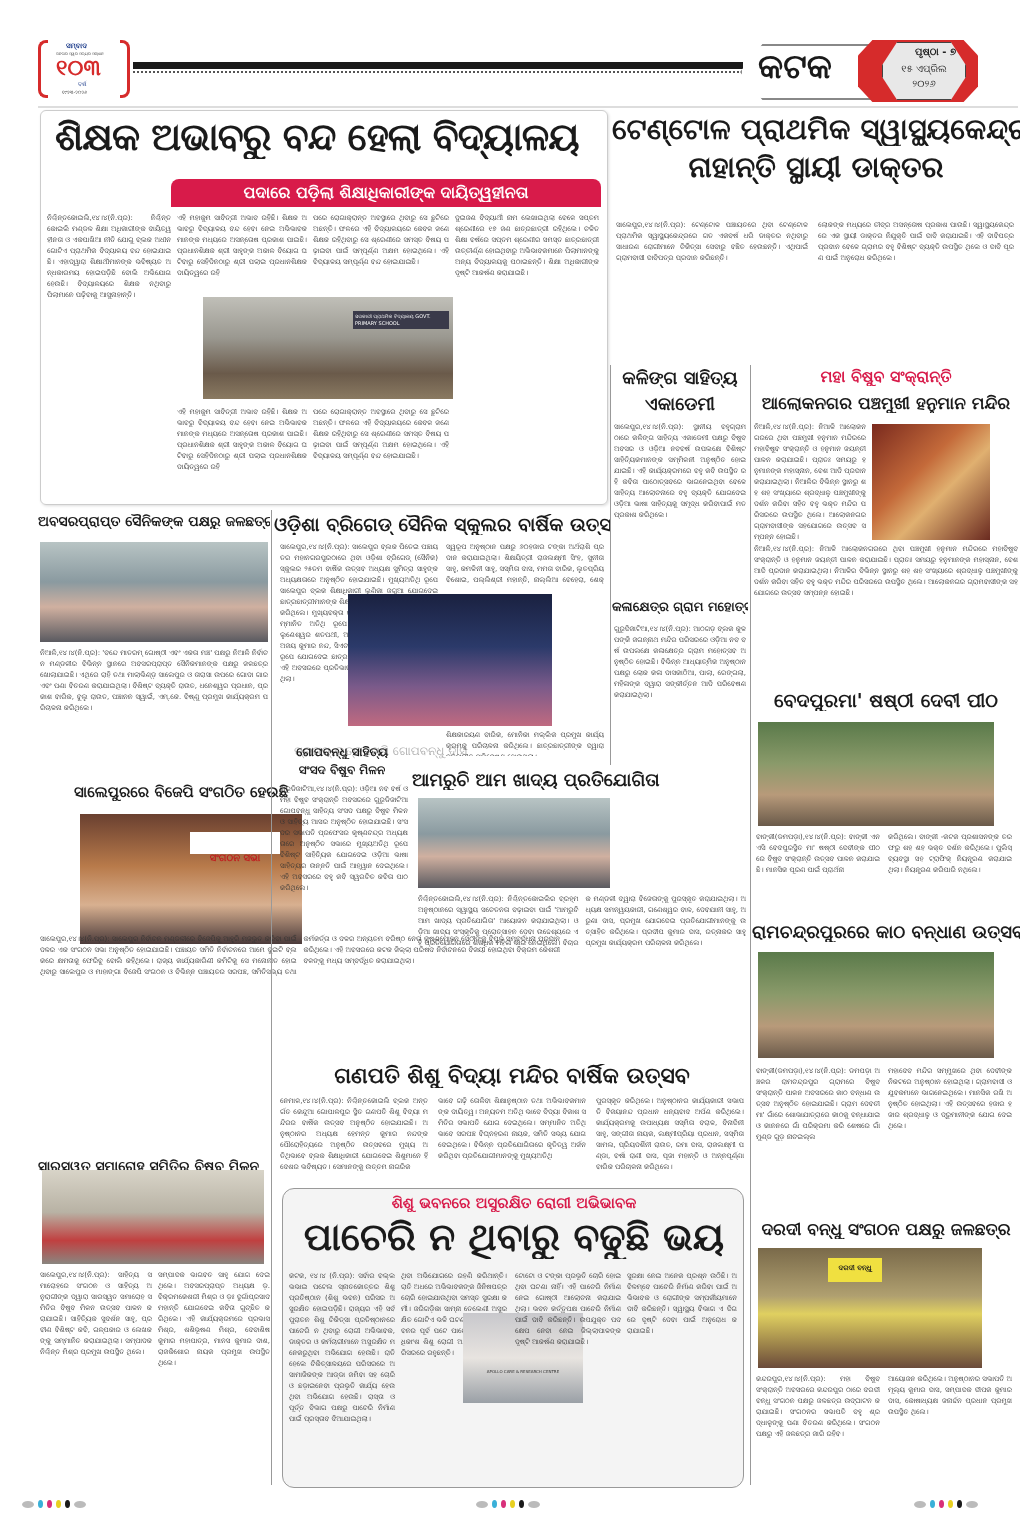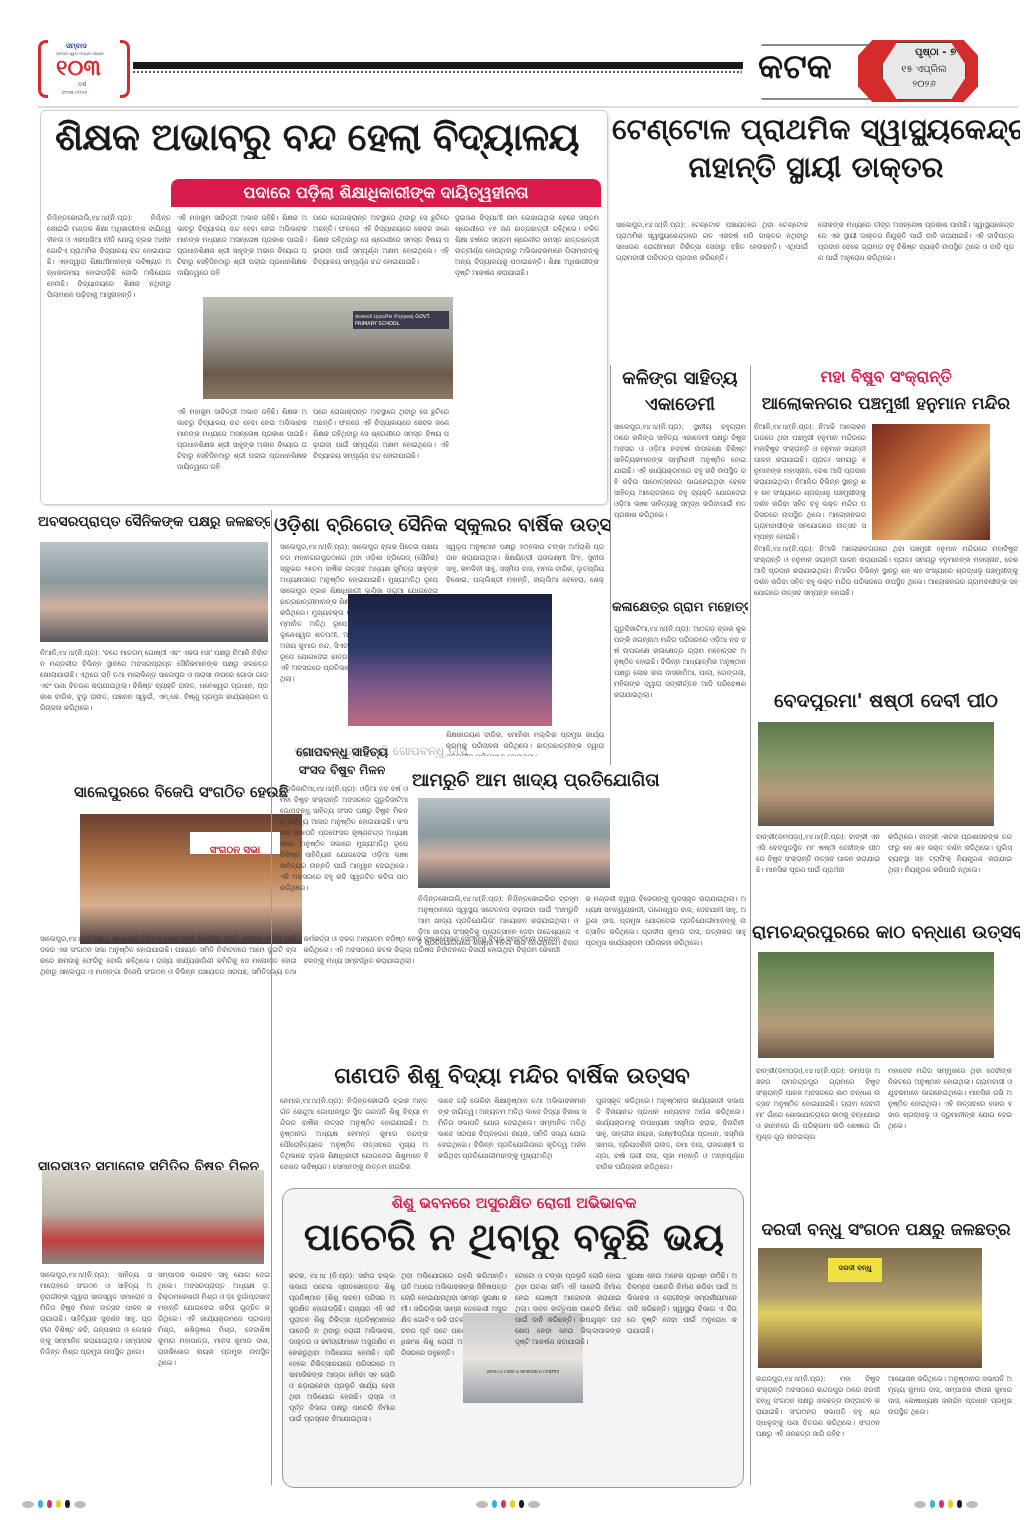--- a/index.html
+++ b/index.html
@@ -121,21 +121,21 @@
   <div class="abs body-text" style="left:6px;top:34px;width:158px;height:200px;">ସାଲେପୁର,୧୪।୪(ନି.ପ୍ର): ସାଲେପୁର ବ୍ଲକ ପିତେଇ ପଞ୍ଚାୟତର ମହାନଗରପୁରଠାରେ ଥିବା ଓଡ଼ିଶା ବ୍ରିଗେଡ୍ (ସୈନିକ) ସ୍କୁଲର ୨୫ତମ ବାର୍ଷିକ ଉତ୍ସବ ଅଧ୍ୟକ୍ଷ ସୁମିତ୍ରା ସାହୁଙ୍କ ଅଧ୍ୟକ୍ଷତାରେ ଅନୁଷ୍ଠିତ ହୋଇଯାଇଛି। ମୁଖ୍ୟଅତିଥି ରୂପେ ସାଲେପୁର ବ୍ଲକ ଶିକ୍ଷାଧିକାରୀ ଲୁଣିକା ଜଗୁଆ ଯୋଗଦେଇ ଛାତ୍ରଛାତ୍ରୀମାନଙ୍କ ଶିକ୍ଷା ପ୍ରତି ଥିବା ଆଗ୍ରହକୁ ପ୍ରଶଂସା କରିଥିଲେ। ମୁଖ୍ୟବକ୍ତା ରୂପେ ସରୋଜ କୁମାର ବେହେରା, ସମ୍ମାନିତ ଅତିଥି ରୂପେ ପୂର୍ବତନ ଜିଲ୍ଲା ଶିକ୍ଷାଧିକାରୀ ଲୁଣେଶ୍ୱର ଶତପଥୀ, ଅବସରପ୍ରାପ୍ତ ବ୍ୟାଙ୍କ ଅଫିସର ଅଜୟ କୁମାର ନନ୍ଦ, ସିଏଚସିସି ନମିତା ପରିଡ଼ା ପ୍ରମୁଖ ଅତିଥି ରୂପେ ଯୋଗଦେଇ ଛାତ୍ରଛାତ୍ରୀଙ୍କୁ ଉତ୍ସାହିତ କରିଥିଲେ। ଏହି ଅବସରରେ ପ୍ରତିଭାଙ୍କ ପୁରସ୍କାର ପ୍ରଦାନ କରାଯାଇଥିଲା।</div>
   <div class="abs body-text" style="left:172px;top:34px;width:158px;height:44px;">ସ୍ୱରୂପ ଅନୁଷ୍ଠାନ ପକ୍ଷରୁ ୬୦ହଜାର ଟଙ୍କା ଅର୍ଥରାଶି ପ୍ରଦାନ କରାଯାଇଥିଲା। ଶିକ୍ଷୟିତ୍ରୀ ରାଜଲକ୍ଷ୍ମୀ ସିଂହ, ସୁନୀତା ସାହୁ, କମଳିନୀ ସାହୁ, ସସ୍ମିତା ଦାସ, ମମତା ବାରିକ, ଲୁତପ୍ରିୟ ବିଶୋଇ, ପଲ୍ଲିଶ୍ରୀ ମହାନ୍ତି, ନାଲ୍ଲିଆ ବେହେରା, ଶେକ୍ ରିୟାଜୁଦ୍ଦିନ ଆଦି ପରିଚାଳନା କରିଥିଲେ। ସାଂସ୍କୃତିକ କାର୍ଯ୍ୟକ୍ରମ ପରିବେଷଣ କରାଯାଇଥିଲା।</div>
   <div class="abs photo stage" style="left:74px;top:86px;width:204px;height:132px;"></div>
   <div class="abs body-text" style="left:172px;top:222px;width:158px;height:26px;">ଶିକ୍ଷକାରୟଣ ବାରିକ, ମୋନିକା ମଲ୍ଲିକ ପ୍ରମୁଖ କାର୍ଯ୍ୟକ୍ରମକୁ ପରିଚାଳନା କରିଥିଲେ। ଛାତ୍ରଛାତ୍ରୀଙ୍କ ଦ୍ୱାରା ନୃତ୍ୟଗୀତ ପରିବେଷଣ ହୋଇଥିଲା।</div>
   <div class="abs" style="left:20px;top:236px;width:300px;font-size:12px;color:rgba(90,90,90,0.5);white-space:nowrap;">ପ୍ରତାପ୍-ଉତ୍କଳମଣି ଗୋପବନ୍ଧୁ ଦାସ</div>
 </div>
 
 <div class="abs" style="left:38px;top:784px;width:232px;height:360px;margin-left:36px;">
   <div class="abs hl" style="left:0;top:0;width:232px;font-size:15px;">ସାଲେପୁରରେ ବିଜେପି ସଂଗଠିତ ହେଉଛି</div>
   <div class="abs photo meet" style="left:6px;top:30px;width:222px;height:130px;">
-    <div class="abs" style="left:110px;top:18px;width:90px;height:22px;background:#fff;color:#c02020;font-size:10px;font-weight:bold;text-align:center;padding-top:12px;">ସଂଗଠନ ସଭା</div>
+    <div class="abs" style="left:110px;top:18px;width:90px;height:22px;background:#fff;color:#c02020;font-size:10px;font-weight:bold;text-align:center;padding-top:20px;">ସଂଗଠନ ସଭା</div>
   </div>
 </div>
 <div class="abs body-text" style="left:40px;top:934px;width:520px;height:200px;column-count:2;">ସାଲେପୁର,୧୪।୪(ନି.ପ୍ର): ସାଲେପୁର ନିର୍ବାଚନ ମଣ୍ଡଳୀରେ ବିଜେପିକୁ ଆହୁରି ମଜଭୁତ କରିବା ପାଇଁ ଦଳର ଏକ ସଂଗଠନ ସଭା ଅନୁଷ୍ଠିତ ହୋଇଯାଇଛି। ପଞ୍ଚାୟତ ସମିତି ନିର୍ବାଚନରେ ଆମେ ଦୁଇଟି ବ୍ଲକରେ କ୍ଷମତାକୁ ଫେରିବୁ ବୋଲି କହିଥିଲେ। ରାଜ୍ୟ କାର୍ଯ୍ୟକାରିଣୀ କମିଟିକୁ ସେ ମନୋନୀତ ହୋଇଥିବାରୁ ସାଲେପୁର ଓ ମାହାଙ୍ଗା ବିଜେପି ସଂଗଠନ ଓ ବିଭିନ୍ନ ପଞ୍ଚାୟତର ସରପଞ୍ଚ, ସମିତିସଭ୍ୟ ତଥା କର୍ମକର୍ତ୍ତା ଓ ଦଳର ଅନ୍ୟତମ ବରିଷ୍ଠ ନେତା କୃଷ୍ଣମୋହନ ସେଠୀଙ୍କୁ ବିପୁଳ ସମ୍ବର୍ଦ୍ଧନା ପ୍ରଦାନ କରିଥିଲେ। ଏହି ଅବସରରେ କଟକ ଜିଲ୍ଲା ପରିଷଦ ନିର୍ବାଚନରେ ବିଜୟୀ ହୋଇଥିବା ବିକ୍ରମ କେଶରୀ ବଳଙ୍କୁ ମଧ୍ୟ ସମ୍ବର୍ଦ୍ଧିତ କରାଯାଇଥିଲା।</div>
 
 <div class="abs" style="left:274px;top:746px;width:136px;height:290px;">
   <div class="abs hl" style="left:0;top:0;width:136px;text-align:center;font-size:12px;">ଗୋପବନ୍ଧୁ ସାହିତ୍ୟ</div>
   <div class="abs hl" style="left:0;top:18px;width:136px;text-align:center;font-size:12px;">ସଂସଦ ବିଷୁବ ମିଳନ</div>
   <div class="abs body-text" style="left:6px;top:38px;width:128px;height:232px;">ଗୁରୁଡିଜାଟିଆ,୧୪।୪(ନି.ପ୍ର): ଓଡ଼ିଆ ନବ ବର୍ଷ ଓ ମହା ବିଷୁବ ସଂକ୍ରାନ୍ତି ଅବସରରେ ଗୁରୁଡିଜାଟିଆ ଗୋପବନ୍ଧୁ ସାହିତ୍ୟ ସଂସଦ ପକ୍ଷରୁ ବିଷୁବ ମିଳନ ଓ ସାହିତ୍ୟ ଆସର ଅନୁଷ୍ଠିତ ହୋଇଯାଇଛି। ସଂସଦର ସଭାପତି ପ୍ରଫେସର କୃଷ୍ଣଚନ୍ଦ୍ର ଅଧ୍ୟକ୍ଷତାରେ ଅନୁଷ୍ଠିତ ସଭାରେ ମୁଖ୍ୟଅତିଥି ରୂପେ ବିଶିଷ୍ଟ ସାହିତ୍ୟିକ ଯୋଗଦେଇ ଓଡ଼ିଆ ଭାଷା ସାହିତ୍ୟର ଉନ୍ନତି ପାଇଁ ଆହ୍ୱାନ ଦେଇଥିଲେ। ଏହି ଅବସରରେ ବହୁ କବି ସ୍ୱରଚିତ କବିତା ପାଠ କରିଥିଲେ।</div>
 </div>
 

